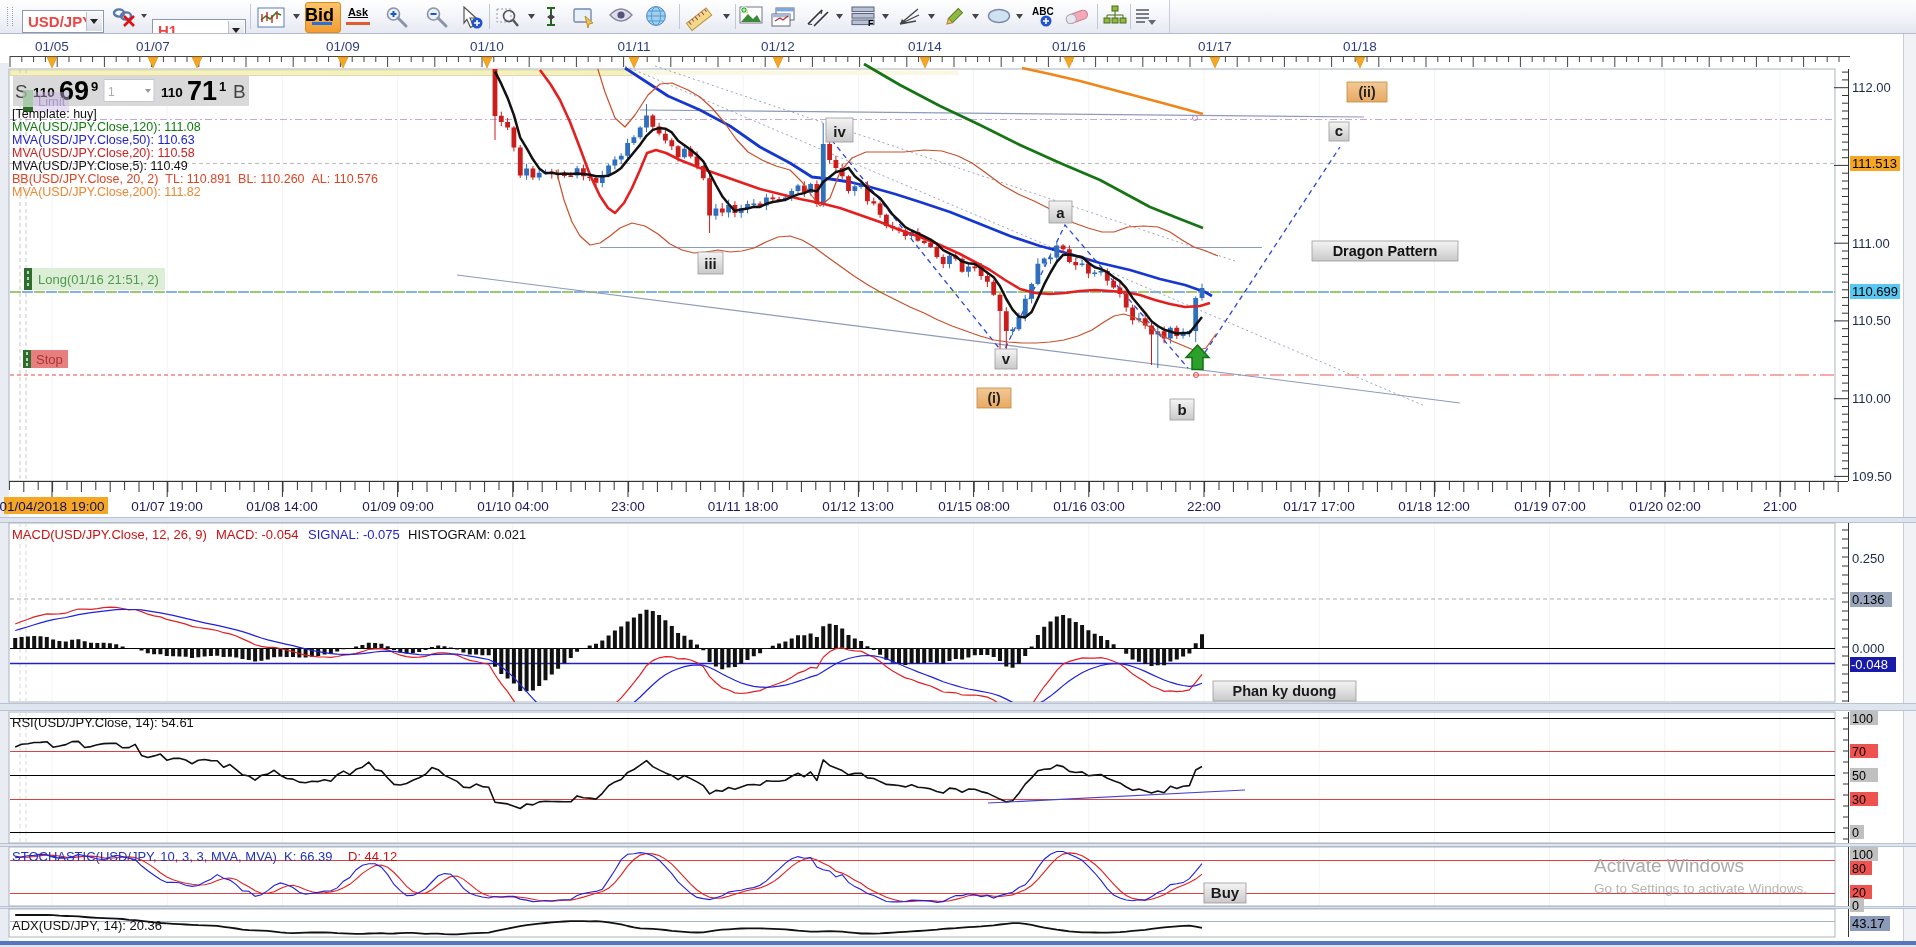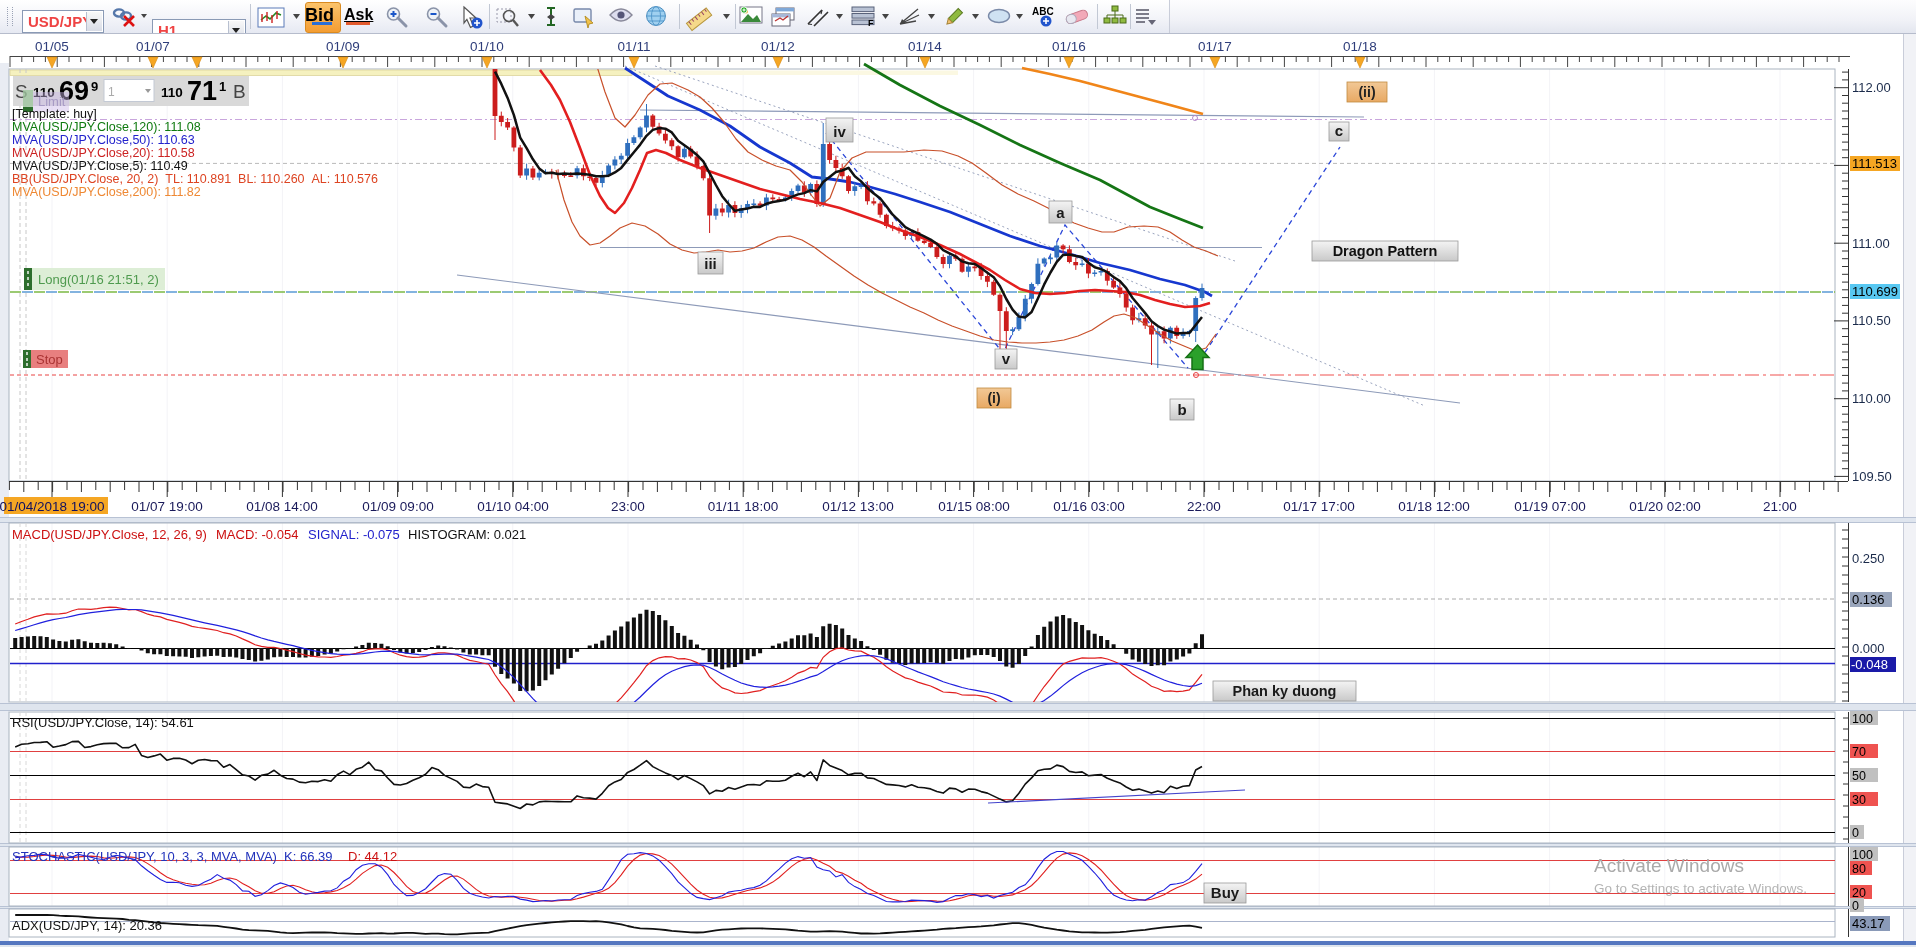--- a/index.html
+++ b/index.html
@@ -19,21 +19,21 @@
     <span class="dd"></span>
   </div>
 <div class="combo" style="left:152px;width:92px;margin-top:9px;">
     <span class="tx">H1</span>
     <span class="dd"></span>
   </div>
 <div class="caret" style="left:141px;"></div>
 <div style="position:absolute;left:305px;top:2px;width:34px;height:29px;background:linear-gradient(#fbc36b,#f49d32);border:1px solid #d98a20;border-radius:3px;"></div>
 <div style="position:absolute;left:305px;top:5px;width:23px;text-align:right;font-weight:bold;font-size:18px;">Bid</div>
 <div style="position:absolute;left:312px;top:22px;width:20px;height:3px;background:#2a6fd6;"></div>
-<div style="position:absolute;left:344px;top:6px;width:28px;text-align:center;font-weight:bold;font-size:16px;text-decoration:underline;">Ask</div>
+<div style="position:absolute;left:344px;top:6px;width:28px;text-align:center;font-weight:bold;font-size:11px;text-decoration:underline;">Ask</div>
 <div style="position:absolute;left:346px;top:22px;width:24px;height:3px;background:#e35b2e;"></div>
 <div class="sep" style="left:250px;"></div>
 <div class="sep" style="left:489px;"></div>
 <div class="sep" style="left:679px;"></div>
 <div class="sep" style="left:735px;"></div>
 <div class="sep" style="left:1097px;"></div>
 <div class="sep" style="left:1130px;"></div>
 <svg width="1916" height="33" style="pointer-events:none;">
     <g transform="translate(113,8)">
       <g stroke="#5577aa" stroke-width="2.4" fill="none">

